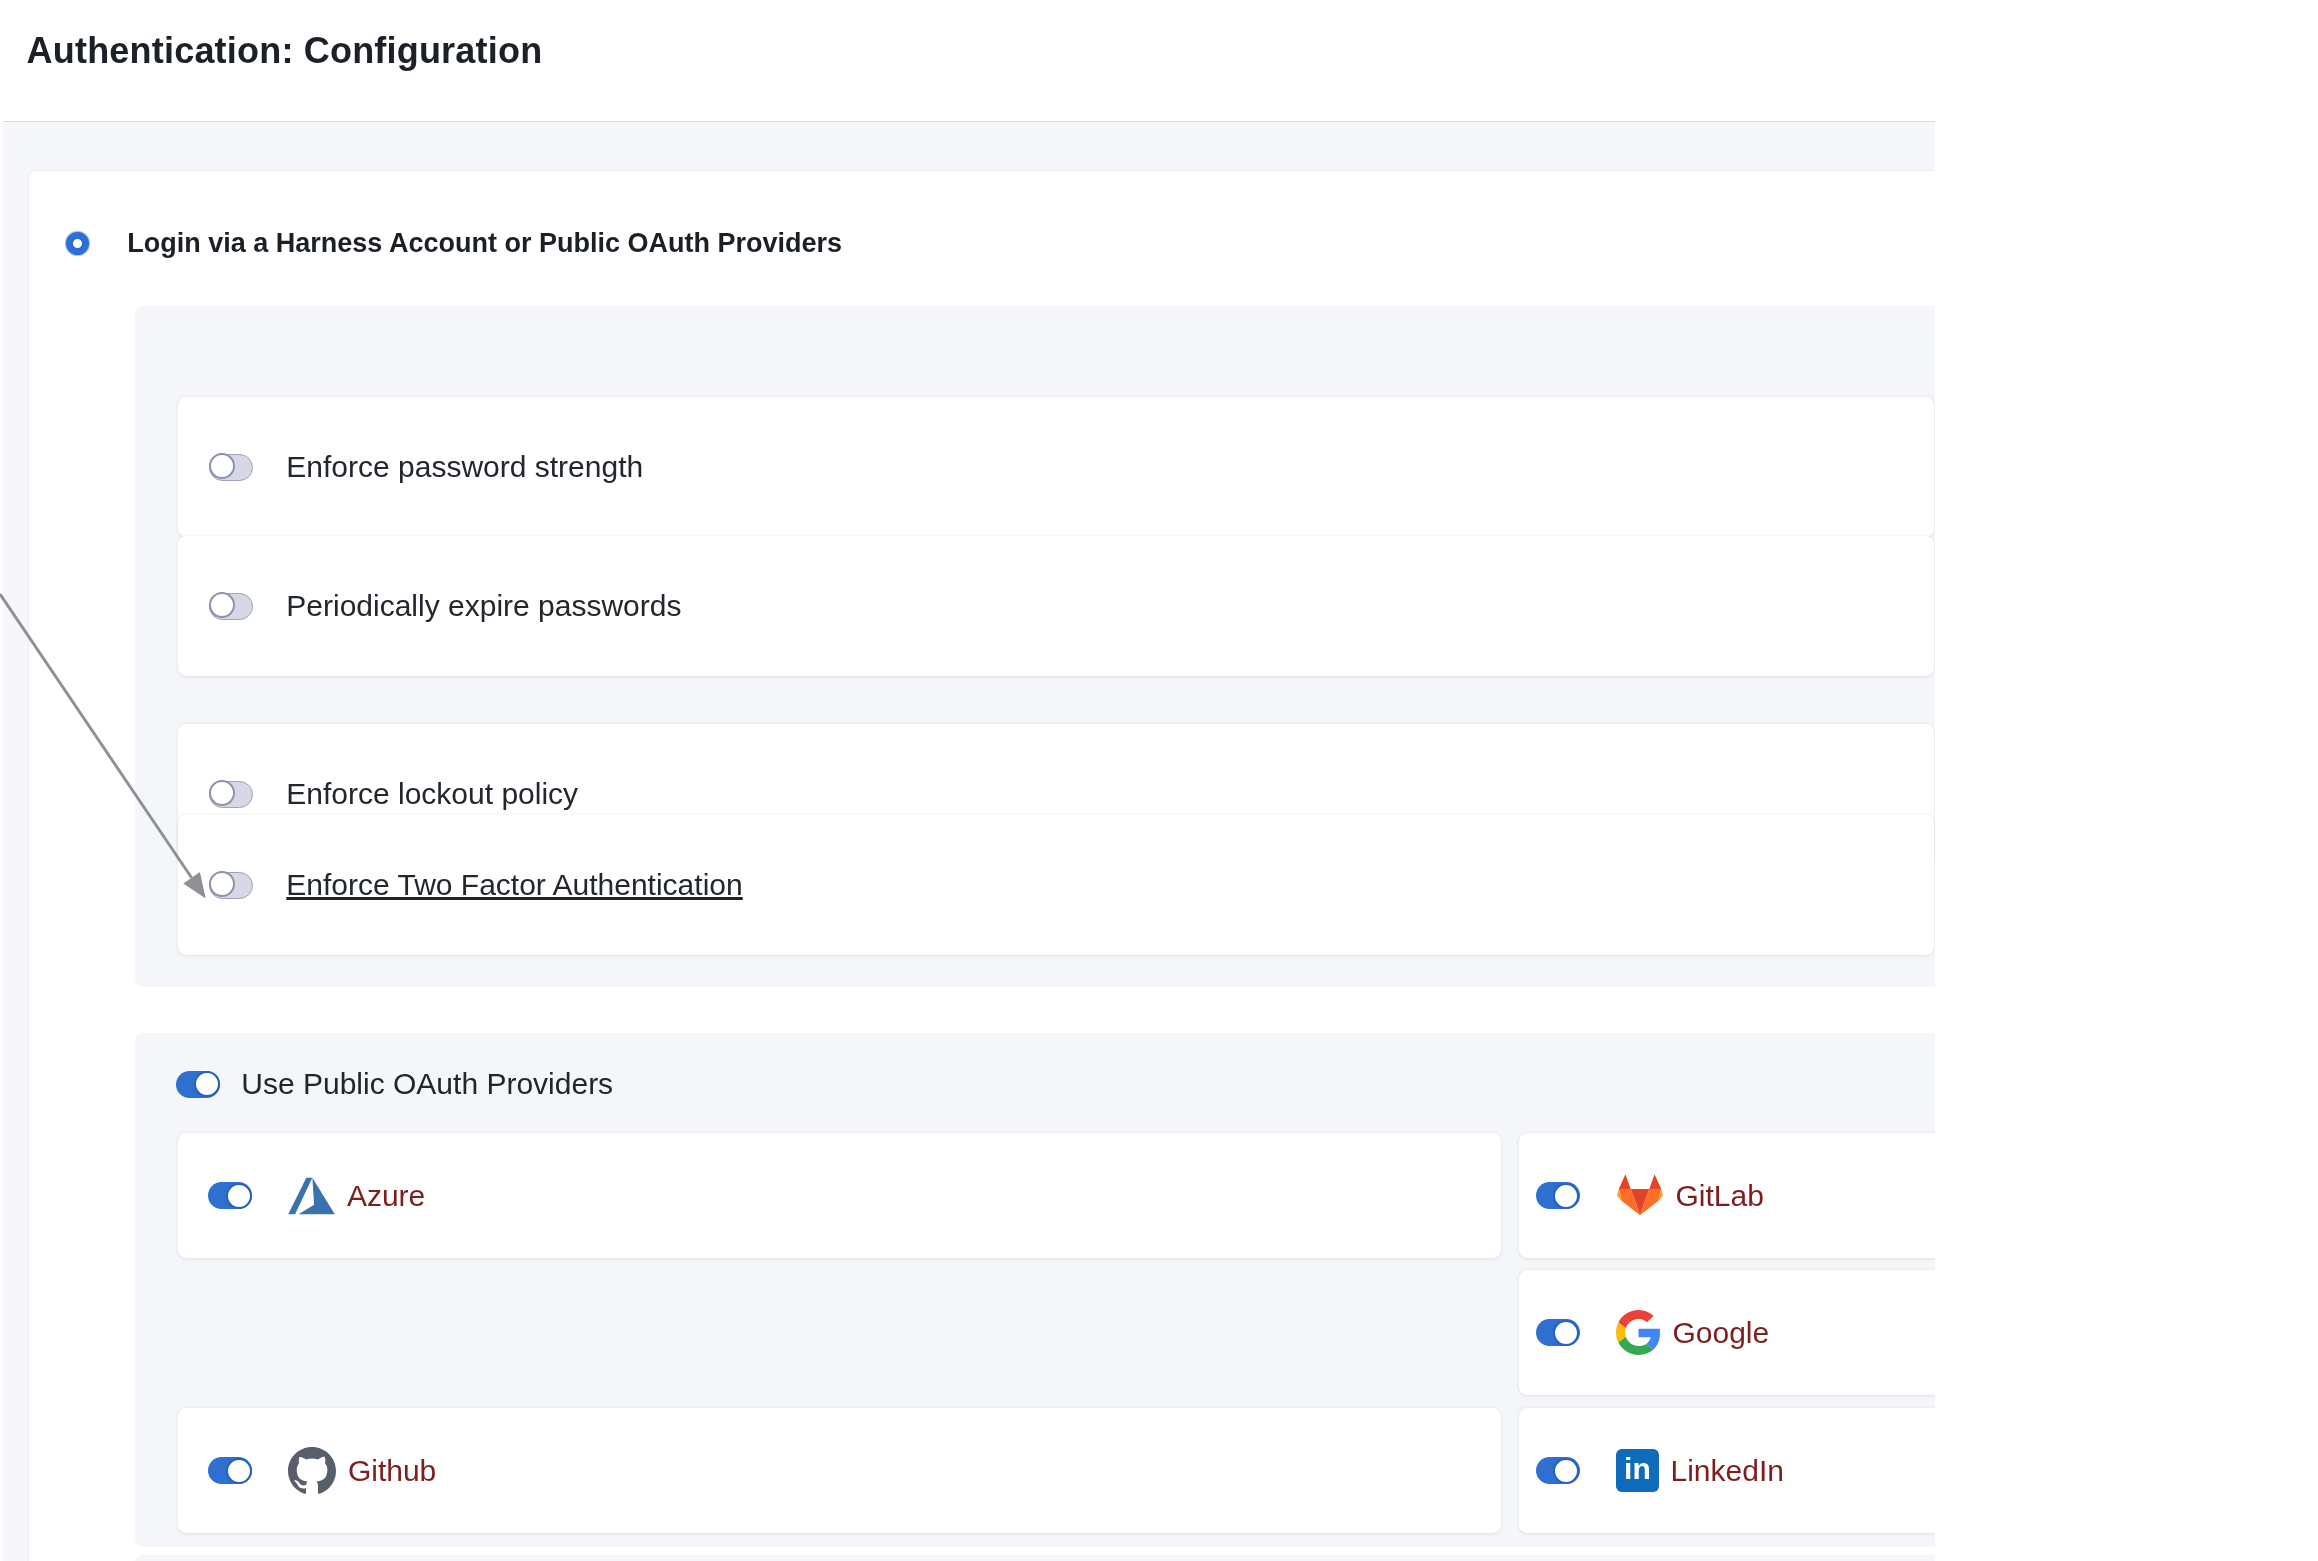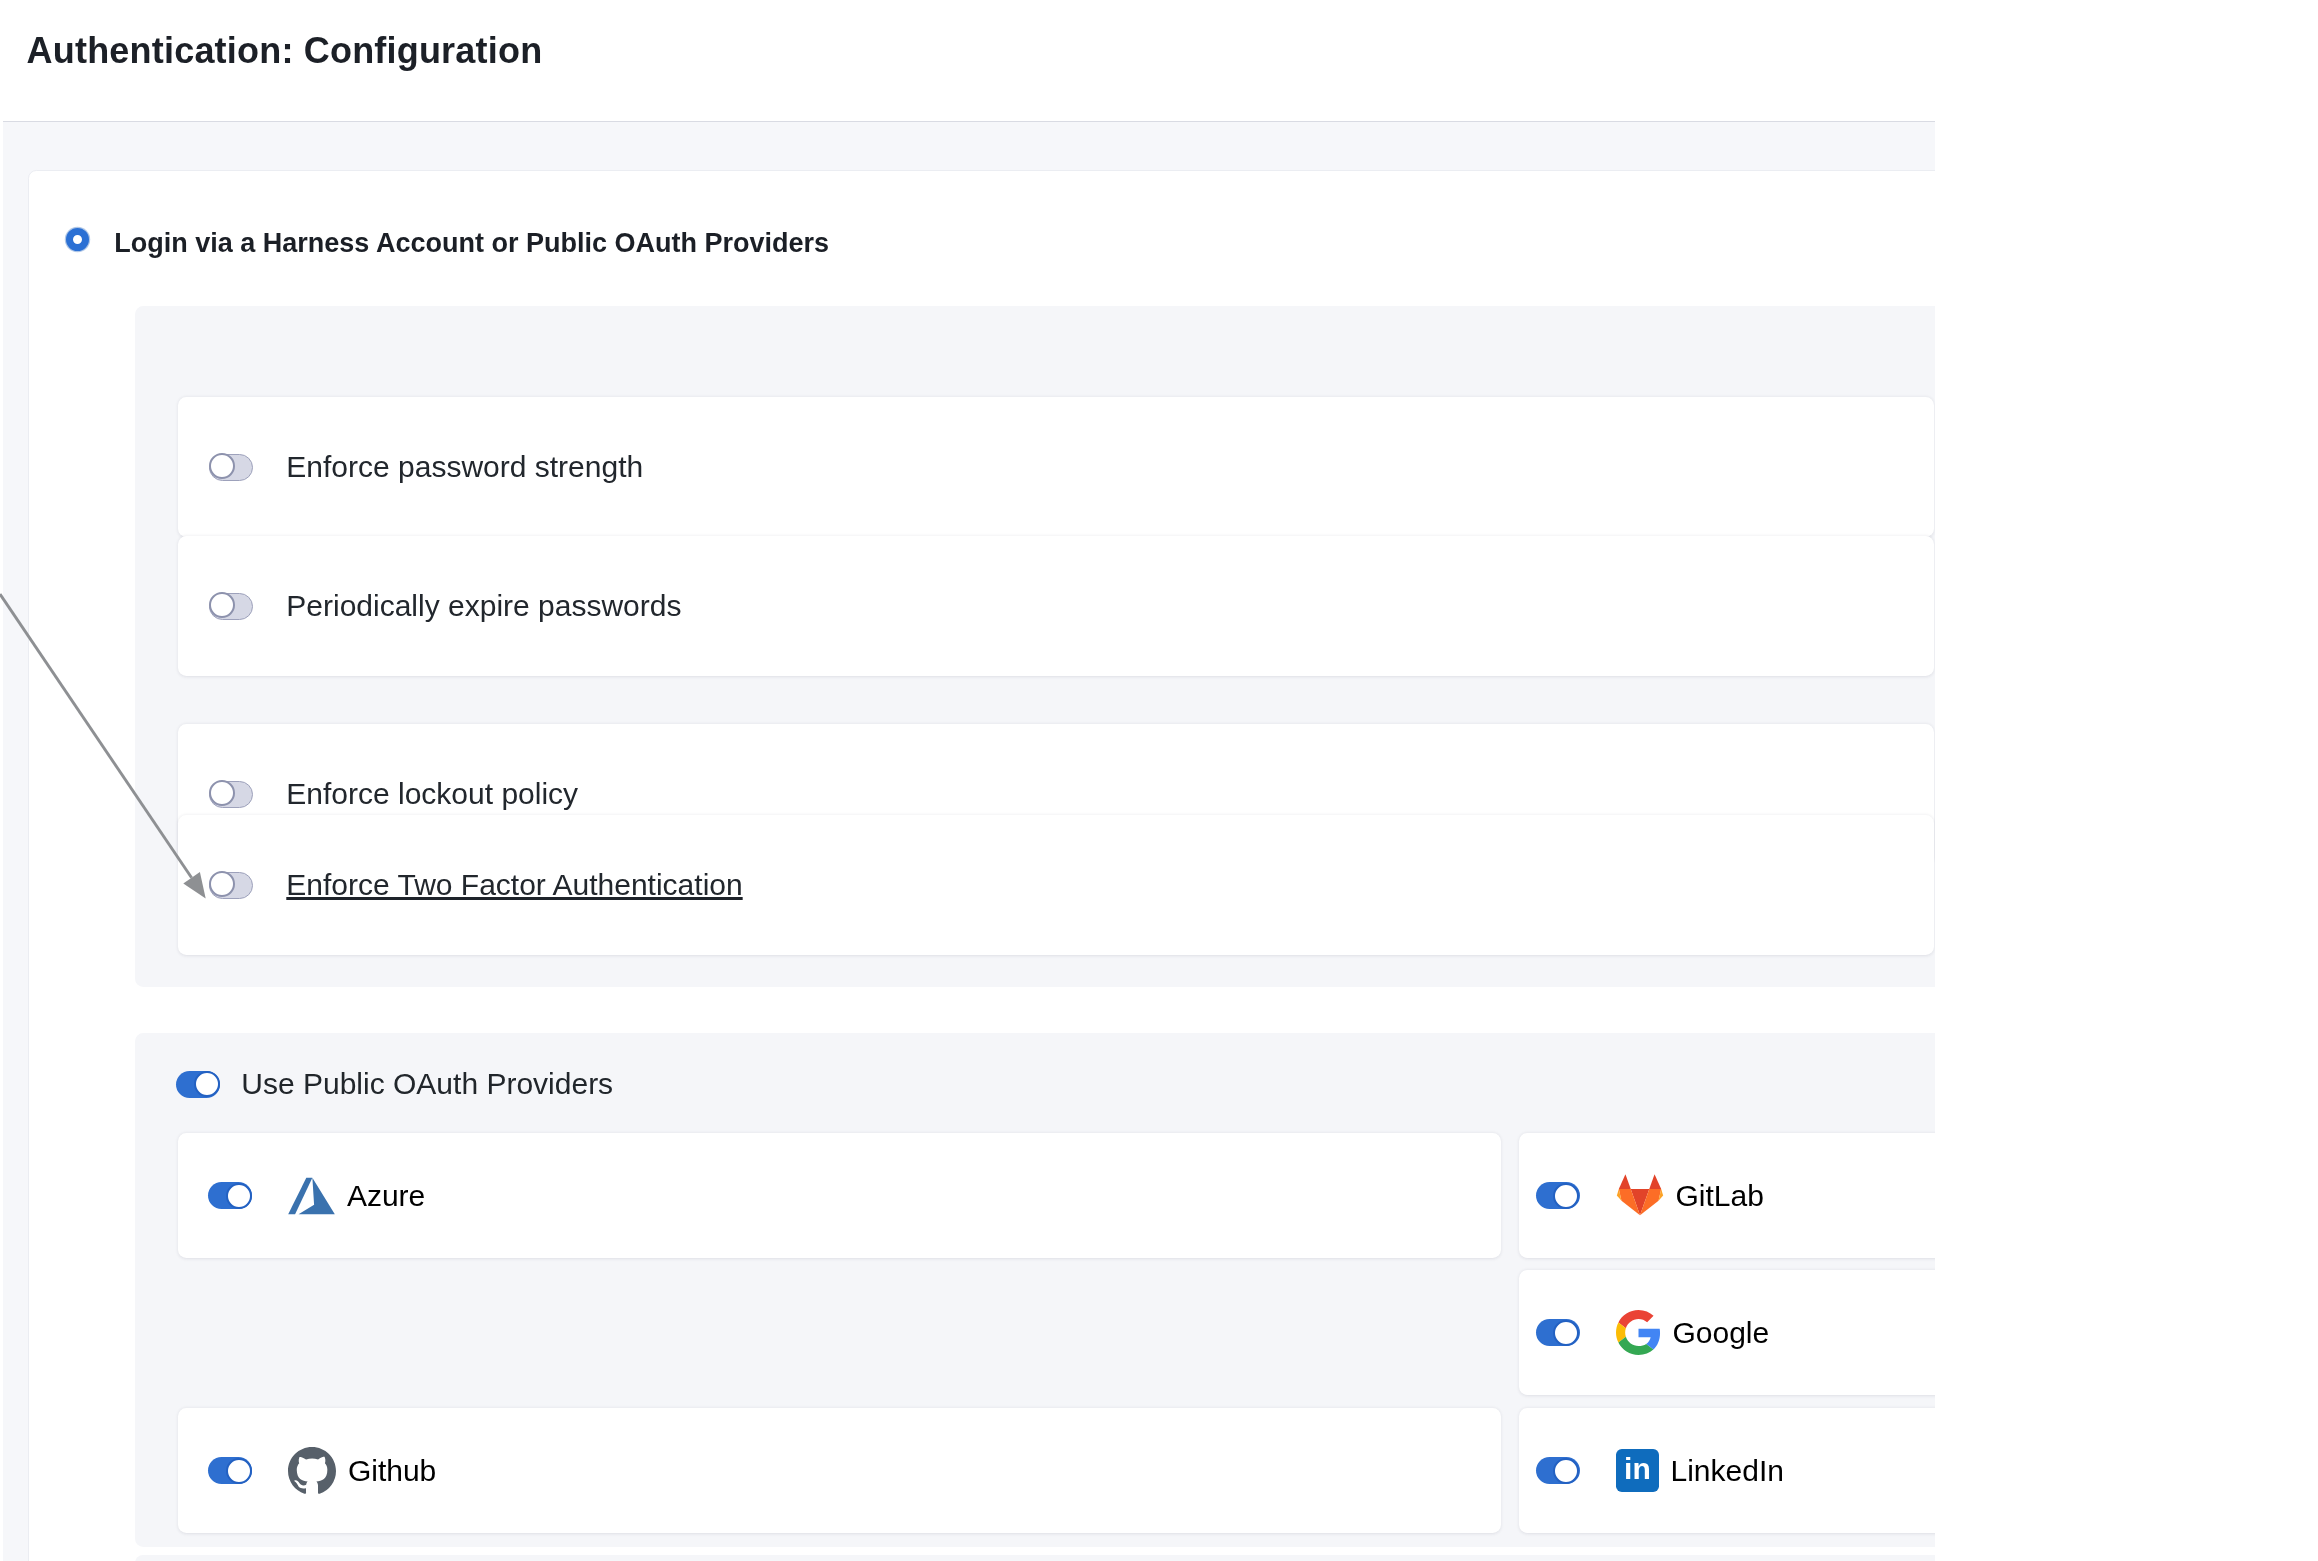--- a/index.html
+++ b/index.html
@@ -7,21 +7,21 @@
         font-family:"Liberation Sans","DejaVu Sans",sans-serif;color:#1e232a;}
 
   .page-title{position:absolute;left:26.6px;top:30px;font-size:36px;font-weight:700;color:#1c2027;letter-spacing:0.2px;}
 
   .panel{position:absolute;left:3.3px;top:121px;width:1932px;height:1440px;background:#f6f7fa;
          border-top:1.7px solid #d9dbe3;overflow:hidden;}
 
   .card{position:absolute;left:25px;top:48px;width:1993px;height:1478px;background:#ffffff;
         border:0.8px solid #ebedf2;border-radius:8.3px;box-sizing:border-box;}
 
-  .radio-row{position:absolute;left:63px;top:106px;display:flex;align-items:flex-start;gap:25px;}
+  .radio-row{position:absolute;left:63px;top:106px;display:flex;align-items:center;gap:38px;}
   .radio{width:23px;height:23px;border-radius:50%;background:#ffffff;border:7.5px solid #2b70d4;
          box-sizing:border-box;box-shadow:0 0 0 1.2px rgba(27,92,184,.35);flex:none;}
   .radio-label{font-size:27px;font-weight:700;color:#1b1f26;}
 
   .subpanel{position:absolute;background:#f5f6f9;border-radius:8.3px;}
   .subpanel.one{left:132px;top:184px;width:1827px;height:681px;}
   .subpanel.two{left:132px;top:911px;width:1827px;height:514px;}
   .peek{position:absolute;left:132px;top:1433px;width:1827px;height:8.3px;background:#f5f6f9;border-radius:8.3px 8.3px 0 0;}
 
   .main-toggle-row{position:absolute;display:flex;align-items:center;gap:21px;height:28px;}
@@ -42,21 +42,21 @@
   .option-row.r1{top:275px;} .option-row.r2{top:414px;} .option-row.r3{top:554px;margin-top:48px;} .option-row.r4{top:693px;text-decoration:underline;}
   .option-label{font-size:30px;font-weight:400;color:#22272d;}
 
   .prov-row{position:absolute;height:125px;background:#ffffff;border-radius:8.3px;
             box-shadow:0 0.8px 3.3px rgba(30,34,60,.10);display:flex;align-items:center;box-sizing:border-box;}
   .prov-row.colL{left:175px;width:1323px;padding-left:30px;}
   .prov-row.colR{left:1516px;width:465px;padding-left:16.6px;}
   .prov-row.y1{top:1011px;} .prov-row.y2{top:1148px;} .prov-row.y3{top:1286px;}
   .prov-toggle{margin-right:20px;}
   .prov-icon{display:flex;align-items:center;justify-content:center;margin-right:11.6px;flex:none;padding-left:16px;}
-  .prov-label{font-size:30px;font-weight:400;color:#000000;}
+  .prov-label{font-size:30px;font-weight:400;color:#7f1d1d;}
 
   .li-badge{width:43px;height:43px;border-radius:5.8px;background:#0f6cbd;display:flex;align-items:center;justify-content:center;
             color:#ffffff;font-weight:700;font-size:30px;line-height:1;padding-bottom:3.3px;box-sizing:border-box;}
 
   .arrow-svg{position:absolute;left:0px;top:531px;z-index:5;pointer-events:none;}
 </style>
 </head>
 <body>
 
 <div class="page">

